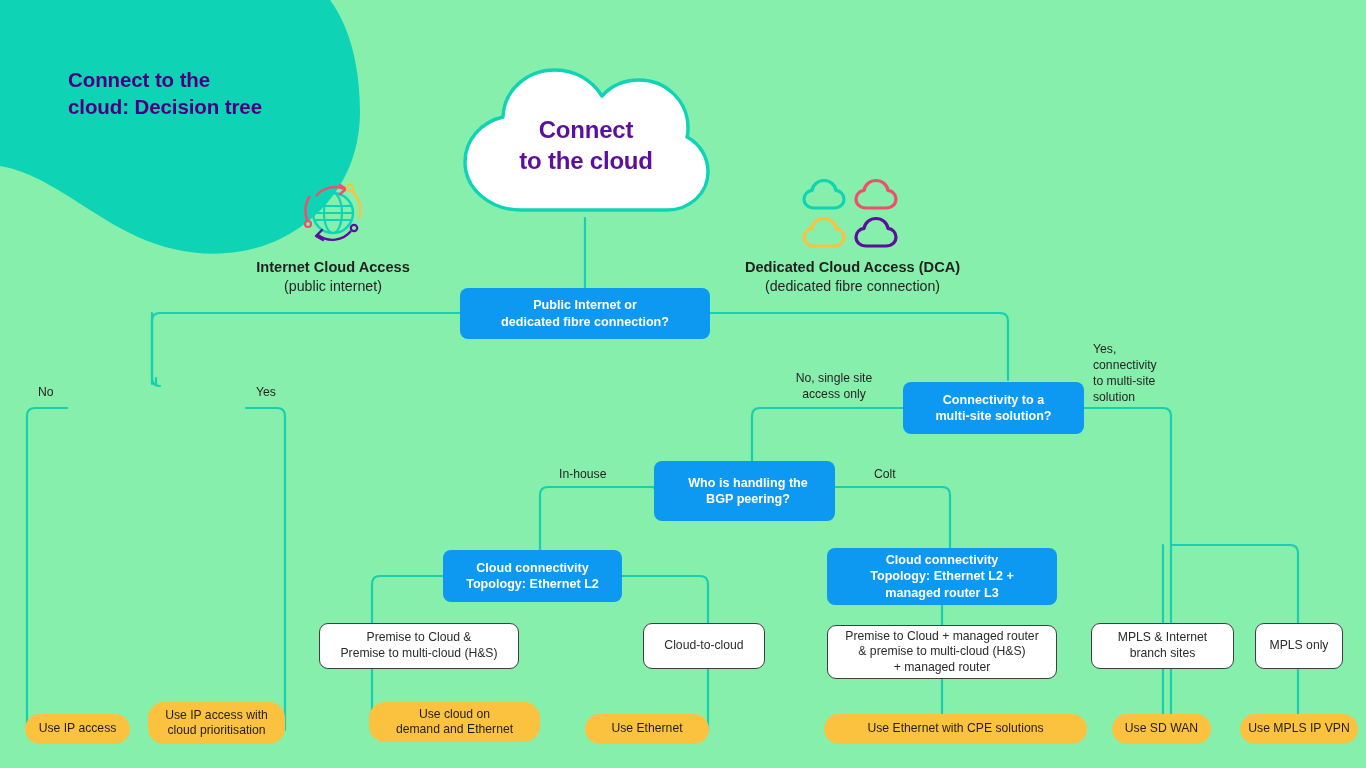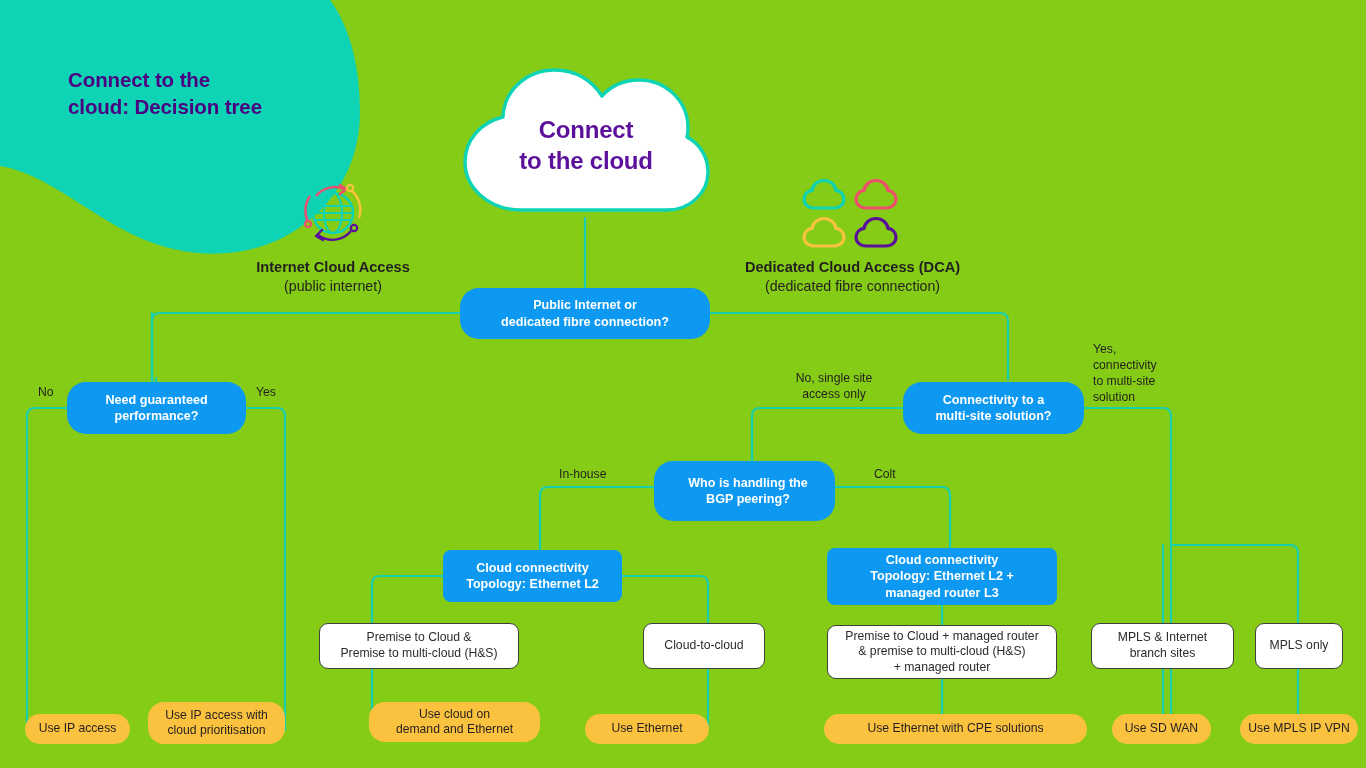--- a/index.html
+++ b/index.html
@@ -2,38 +2,38 @@
 <html><head>
 <meta charset="utf-8">
 <style>
   * { box-sizing: border-box; margin: 0; padding: 0; }
   html, body {
     width: 1366px; height: 768px;
     background: #ffffff;
     font-family: "Liberation Sans", sans-serif;
     overflow: hidden;
   }
-  #stage { position: relative; width: 1366px; height: 768px; background:#84cc16; }
+  #stage { position: relative; width: 1366px; height: 768px; background:#86efac; }
 
   
   #blob-layer { position:absolute; left:0; top:0; width:1366px; height:768px; pointer-events:none; }
   #title-block {
     position:absolute; left:68px; top:66px; width:300px;
     color:#4B0082; font-weight:bold; font-size:20.5px; line-height:1.33;
     letter-spacing:-0.1px;
   }
 
   
   #wires { position:absolute; left:0; top:0; width:1366px; height:768px; }
 
   
   .node { position:absolute; display:flex; align-items:center; justify-content:center; text-align:center; }
 
   .decision {
-    background:#0d98f2; color:#ffffff; border-radius:19px;
+    background:#0d98f2; color:#ffffff; border-radius:8px;
     font-size:12.6px; font-weight:bold; line-height:1.28; padding:6px 8px;
   }
   .topology {
     background:#0d98f2; color:#ffffff; border-radius:8px;
     font-size:12.6px; font-weight:bold; line-height:1.30; padding:6px 8px;
   }
   .outline {
     background:#ffffff; color:#2b2b2b; border:1.6px solid #3f3f3f; border-radius:9px;
     font-size:12.2px; line-height:1.28; padding:5px 8px; font-weight:normal;
   }
@@ -162,26 +162,20 @@
     <div class="sh-sub">(dedicated fibre connection)</div>
   </div>
 
   <div class="node decision" style="left:460px; top:288px; width:250px; height:51px;">
     <div>
       <div>Public Internet or</div>
       <div>dedicated fibre connection?</div>
     </div>
   </div>
 
-  <div class="node decision" style="left:67px; top:382px; width:179px; height:52px;">
-    <div>
-      <div>Need guaranteed</div>
-      <div>performance?</div>
-    </div>
-  </div>
 
   <div class="node decision" style="left:903px; top:382px; width:181px; height:52px;">
     <div>
       <div>Connectivity to a</div>
       <div>multi-site solution?</div>
     </div>
   </div>
 
   <div class="node decision" style="left:654px; top:461px; width:181px; height:60px;padding-left:15px;">
     <div>

